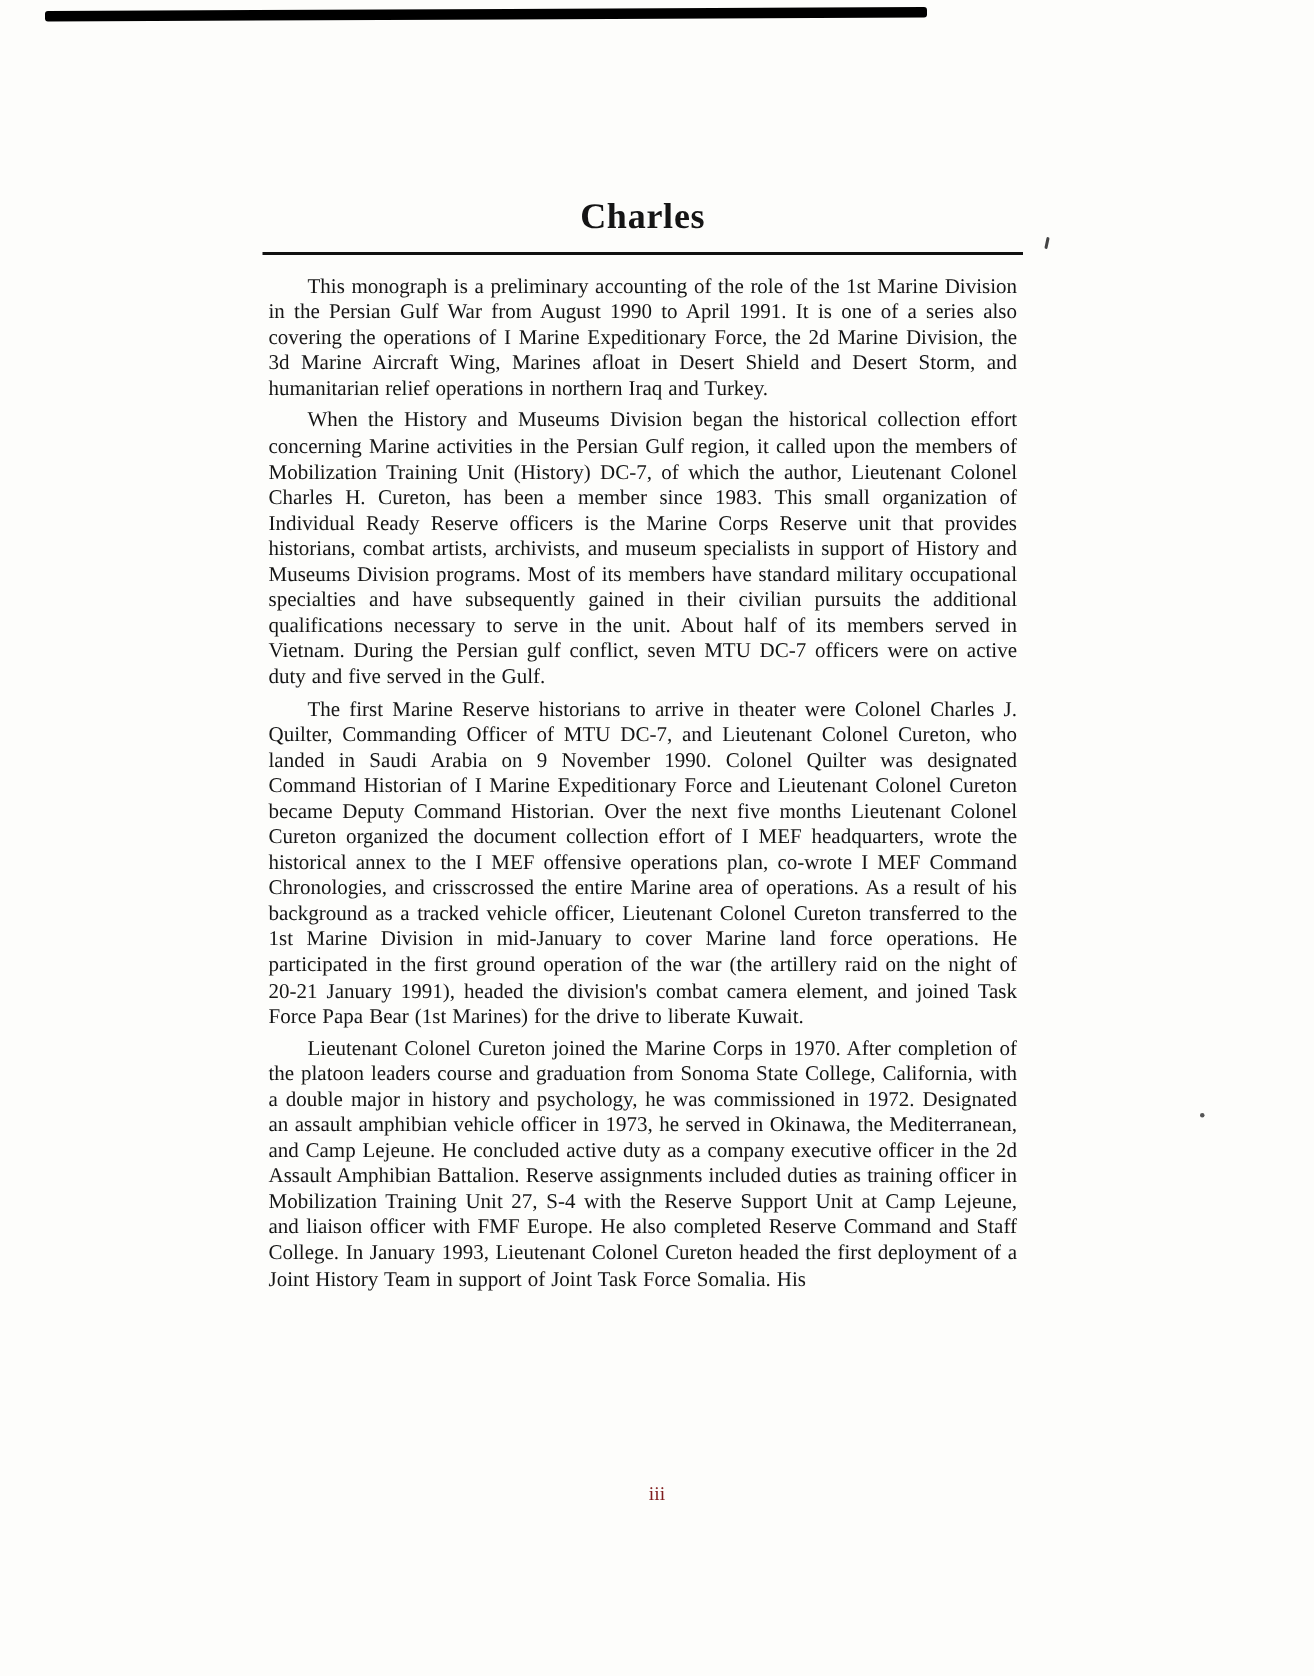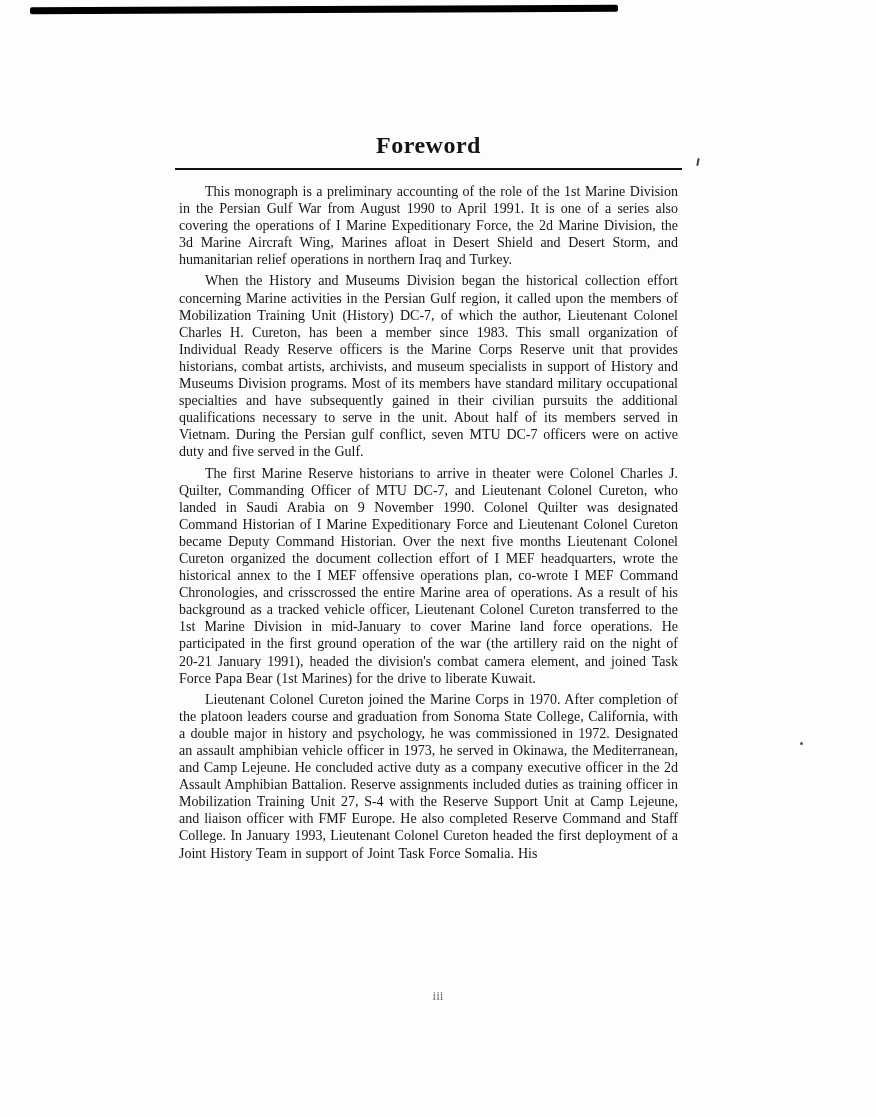--- a/index.html
+++ b/index.html
@@ -73,34 +73,34 @@
       text-indent: 26px;
       word-spacing: 0.5px;
     }
     .page-number {
       position: absolute;
       left: 0;
       right: 0;
       top: 988px;
       text-align: center;
       font-size: 13px;
-      color: #737373;
+      color: #7f1d1d;
     }
   </style>
 </head>
 <body>
 
 <div class="page">
 
   <div class="scan-bar"></div>
   <div class="scan-mark"></div>
   <div class="scan-dot"></div>
 
   <div class="content">
-    <h1 class="title">Foreword</h1>
+    <h1 class="title">Charles</h1>
 
     <hr class="rule">
 
     <div class="body">
       <p>This monograph is a preliminary accounting of the role of the 1st Marine Division in the Persian Gulf War from August 1990 to April 1991. It is one of a series also covering the operations of I Marine Expeditionary Force, the 2d Marine Division, the 3d Marine Aircraft Wing, Marines afloat in Desert Shield and Desert Storm, and humanitarian relief operations in northern Iraq and Turkey.</p>
       <p>When the History and Museums Division began the historical collection effort concerning Marine activities in the Persian Gulf region, it called upon the members of Mobilization Training Unit (History) DC-7, of which the author, Lieutenant Colonel Charles H. Cureton, has been a member since 1983. This small organization of Individual Ready Reserve officers is the Marine Corps Reserve unit that provides historians, combat artists, archivists, and museum specialists in support of History and Museums Division programs. Most of its members have standard military occupational specialties and have subsequently gained in their civilian pursuits the additional qualifications necessary to serve in the unit. About half of its members served in Vietnam. During the Persian gulf conflict, seven MTU DC-7 officers were on active duty and five served in the Gulf.</p>
       <p>The first Marine Reserve historians to arrive in theater were Colonel Charles J. Quilter, Commanding Officer of MTU DC-7, and Lieutenant Colonel Cureton, who landed in Saudi Arabia on 9 November 1990. Colonel Quilter was designated Command Historian of I Marine Expeditionary Force and Lieutenant Colonel Cureton became Deputy Command Historian. Over the next five months Lieutenant Colonel Cureton organized the document collection effort of I MEF headquarters, wrote the historical annex to the I MEF offensive operations plan, co-wrote I MEF Command Chronologies, and crisscrossed the entire Marine area of operations. As a result of his background as a tracked vehicle officer, Lieutenant Colonel Cureton transferred to the 1st Marine Division in mid-January to cover Marine land force operations. He participated in the first ground operation of the war (the artillery raid on the night of 20-21 January 1991), headed the division's combat camera element, and joined Task Force Papa Bear (1st Marines) for the drive to liberate Kuwait.</p>
       <p>Lieutenant Colonel Cureton joined the Marine Corps in 1970. After completion of the platoon leaders course and graduation from Sonoma State College, California, with a double major in history and psychology, he was commissioned in 1972. Designated an assault amphibian vehicle officer in 1973, he served in Okinawa, the Mediterranean, and Camp Lejeune. He concluded active duty as a company executive officer in the 2d Assault Amphibian Battalion. Reserve assignments included duties as training officer in Mobilization Training Unit 27, S-4 with the Reserve Support Unit at Camp Lejeune, and liaison officer with FMF Europe. He also completed Reserve Command and Staff College. In January 1993, Lieutenant Colonel Cureton headed the first deployment of a Joint History Team in support of Joint Task Force Somalia. His</p>
     </div>
   </div>

